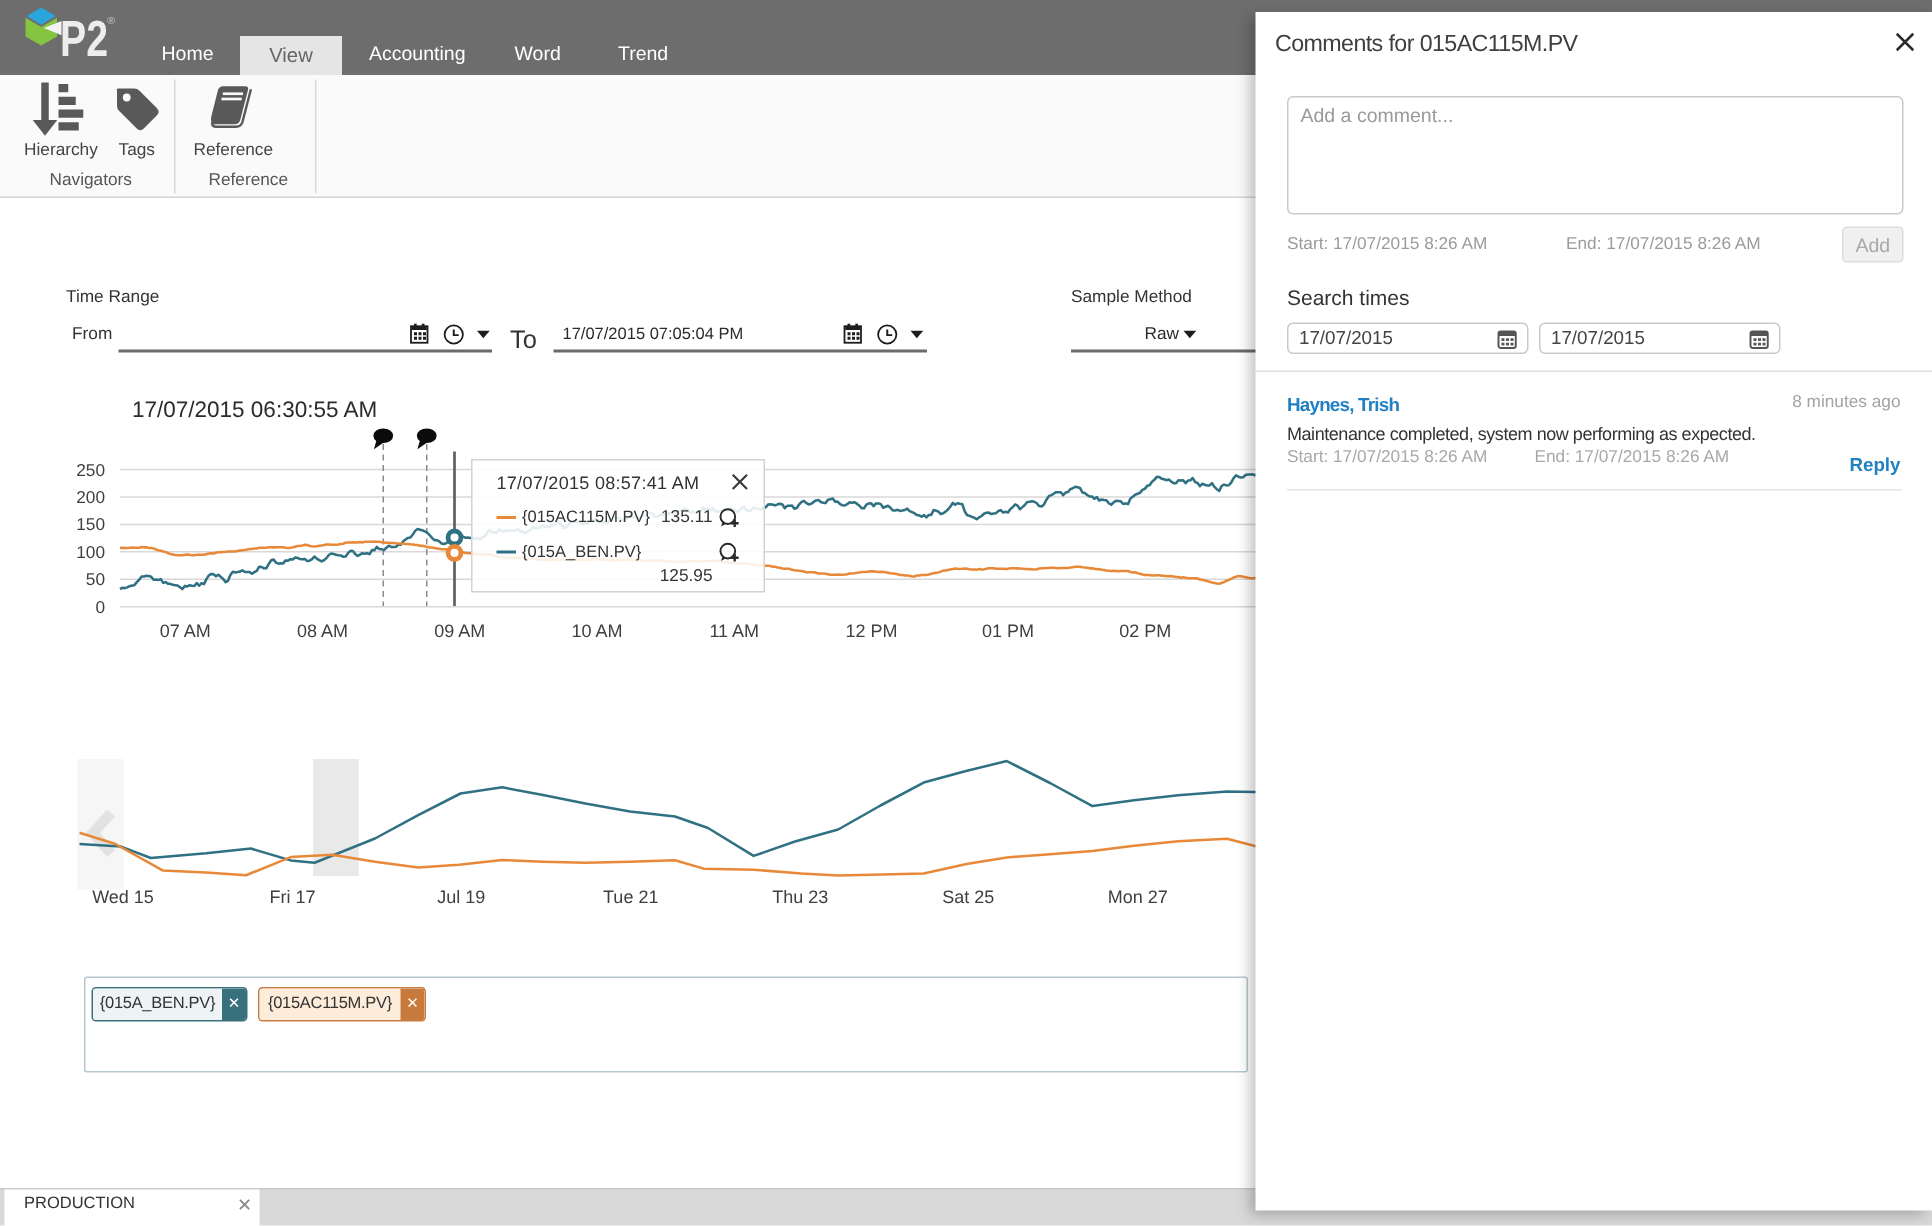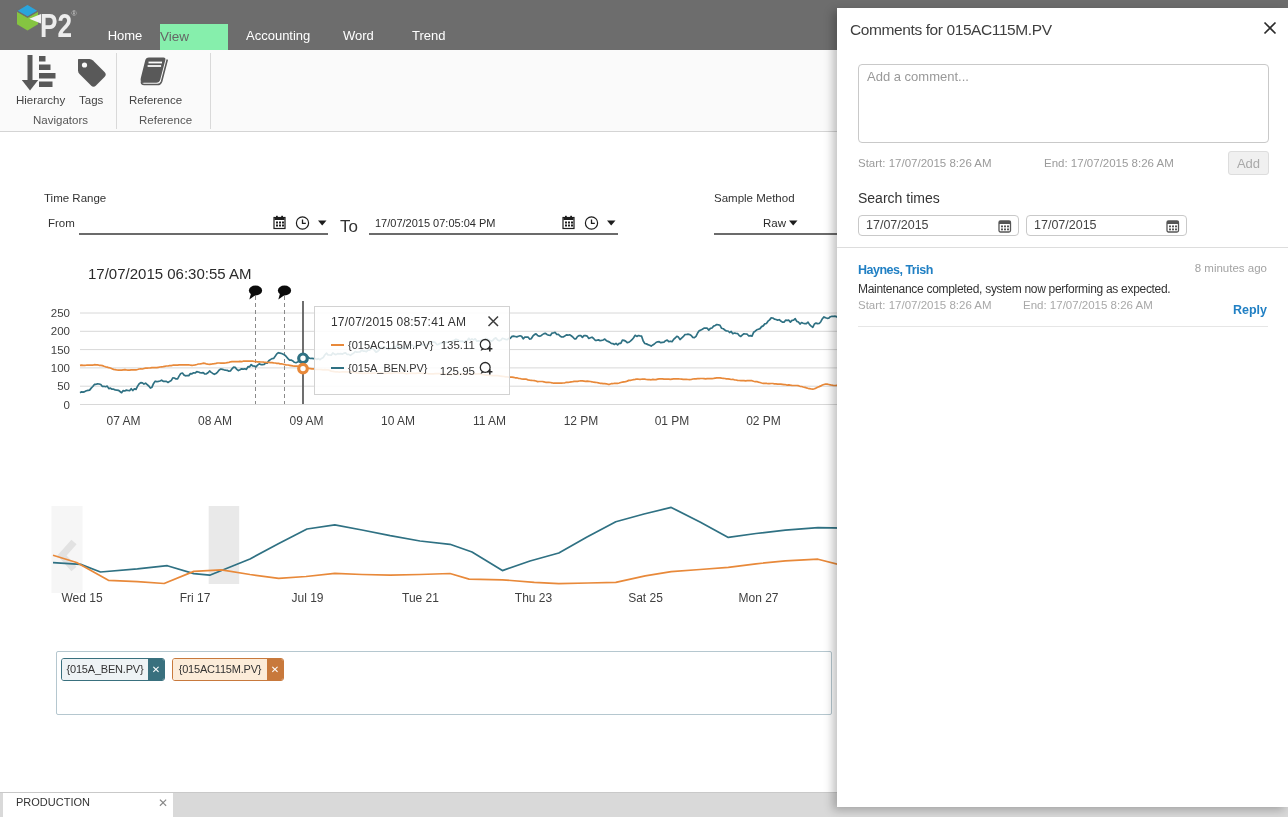--- a/index.html
+++ b/index.html
@@ -1,20 +1,20 @@
 <!DOCTYPE html>
 <html><head>
 <meta charset="utf-8">
 <style>
 html,body{margin:0;padding:0;width:1288px;height:817px;overflow:hidden;background:#fff;
   font-family:"Liberation Sans",sans-serif;}
 *{box-sizing:border-box;}
 #hdr{position:absolute;left:0;top:0;width:1288px;height:50px;background:#6d6d6d;}
 .tab{position:absolute;top:0;height:50px;line-height:72px;color:#fff;font-weight:normal;font-size:13px;text-align:center;}
-#viewtab{position:absolute;left:160px;top:24px;width:68px;height:26px;background:#86efac;color:#666;font-size:13.5px;text-align:left;line-height:26px;}
+#viewtab{position:absolute;left:160px;top:24px;width:68px;height:26px;background:#e5e5e5;color:#666;font-size:13.5px;text-align:center;line-height:26px;}
 #ribbon{position:absolute;left:0;top:50px;width:1288px;height:82px;background:#fafafa;border-bottom:1px solid #d4d4d4;}
 .rlbl{position:absolute;font-size:11.5px;color:#444;}
 .glbl{position:absolute;font-size:11.5px;color:#555;}
 .vsep{position:absolute;top:3px;width:1px;height:76px;background:#d9d9d9;}
 #panel{position:absolute;left:837px;top:8px;width:451px;height:799px;background:#fff;box-shadow:-4px 3px 9px rgba(0,0,0,0.25);z-index:20;}
 #tabbar{position:absolute;left:0;top:792px;width:1288px;height:25px;background:#d9d9d9;border-top:1px solid #c9c9c9;z-index:5;}
 #prodtab{position:absolute;left:3px;top:0px;width:170px;height:25px;background:#fff;font-size:11px;color:#333;}
 #tooltip{position:absolute;left:314px;top:306px;width:196px;height:89px;background:rgba(255,255,255,0.87);border:1px solid #d2d2d2;z-index:3;font-size:12px;color:#333;}
 .trow{position:absolute;left:0;width:196px;height:13px;}
 .dash{position:absolute;left:16px;top:5px;width:13px;height:2.6px;}
@@ -188,21 +188,21 @@
     <div style="position:absolute;left:121px;top:0px;width:39px;text-align:right;font-size:11.5px;">135.11</div>
     <svg width="17" height="15" style="position:absolute;left:163px;top:-1px;">
       <circle cx="7.2" cy="6.4" r="4.9" fill="none" stroke="#2b2b2b" stroke-width="1.3"></circle>
       <path d="M3.8,10 L2.6,13 L6.4,11" fill="#2b2b2b"></path>
       <path d="M11.8,8.2 L11.8,13.4 M9.2,10.8 L14.4,10.8" stroke="#2b2b2b" stroke-width="1.6"></path>
     </svg>
   </div>
   <div class="trow" style="top:54.5px;">
     <div class="dash" style="background:#2f7183;"></div>
     <div style="position:absolute;left:33px;top:0px;font-size:11px;">{015A_BEN.PV}</div>
-    <div style="position:absolute;left:121px;top:3px;width:39px;text-align:right;font-size:11.5px;">125.95</div>
+    <div style="position:absolute;left:121px;top:16px;width:39px;text-align:right;font-size:11.5px;">125.95</div>
     <svg width="17" height="15" style="position:absolute;left:163px;top:-1px;">
       <circle cx="7.2" cy="6.4" r="4.9" fill="none" stroke="#2b2b2b" stroke-width="1.3"></circle>
       <path d="M3.8,10 L2.6,13 L6.4,11" fill="#2b2b2b"></path>
       <path d="M11.8,8.2 L11.8,13.4 M9.2,10.8 L14.4,10.8" stroke="#2b2b2b" stroke-width="1.6"></path>
     </svg>
   </div>
 </div>
 
 <div style="position:absolute;left:56px;top:651px;width:776px;height:64px;border:1px solid #b5c7cf;border-radius:2px;background:#fff;"></div>
 <div style="position:absolute;left:61px;top:658px;height:23px;display:flex;border:1px solid #39707e;border-radius:3px;overflow:hidden;">

